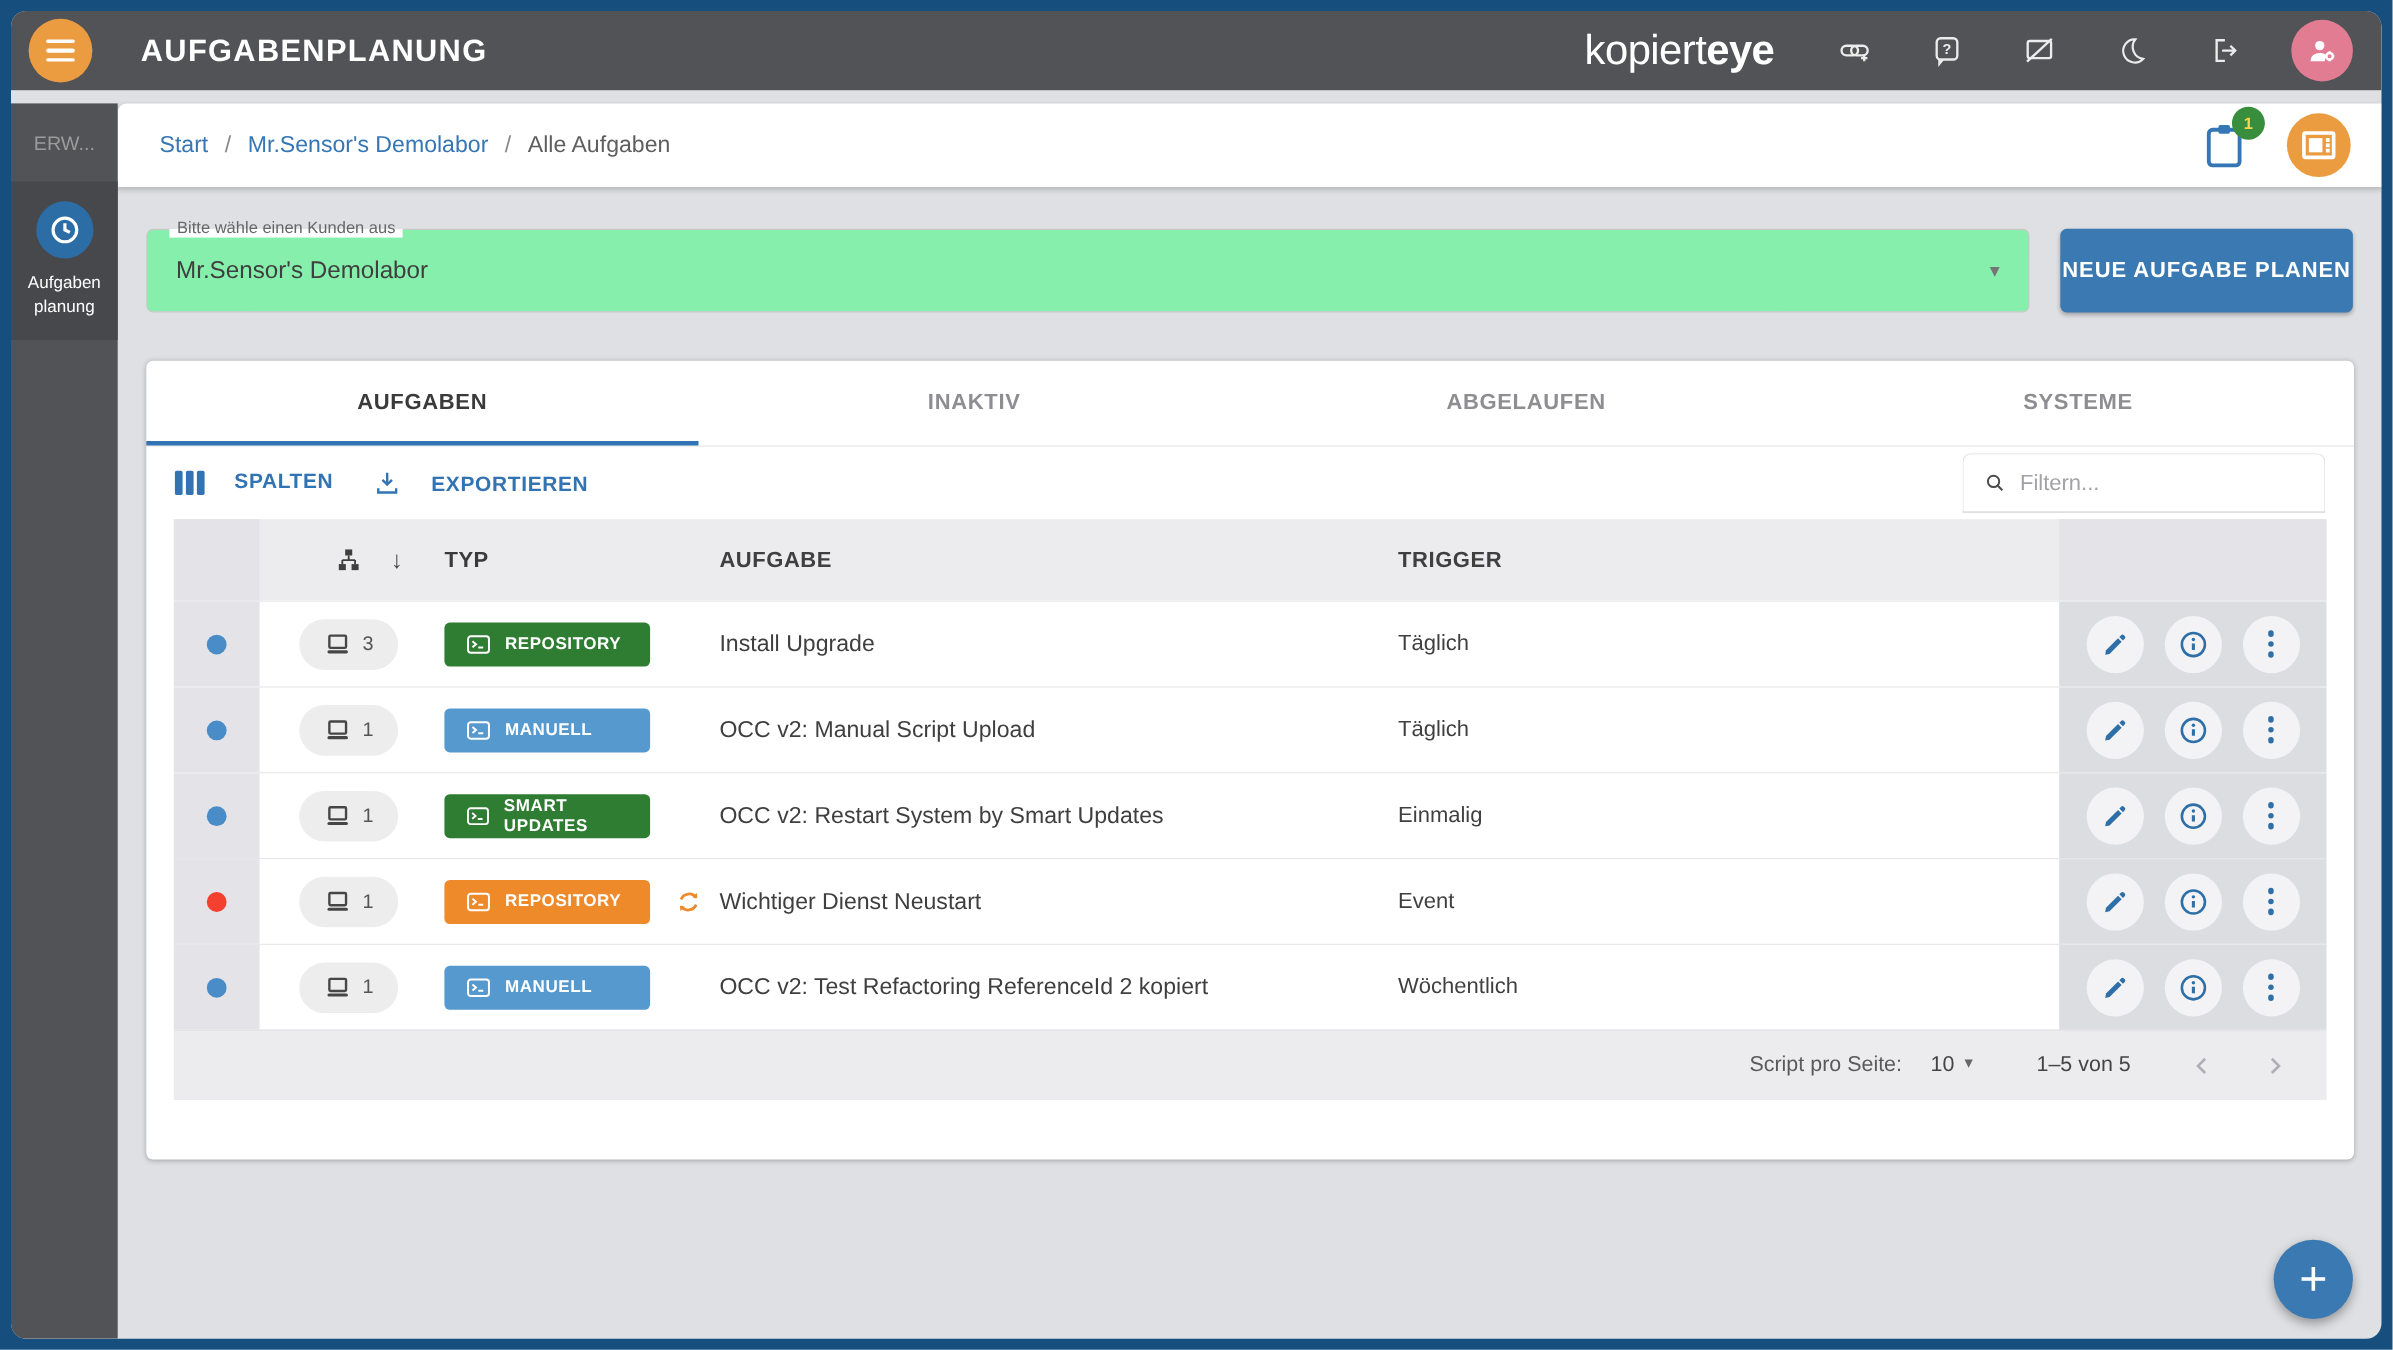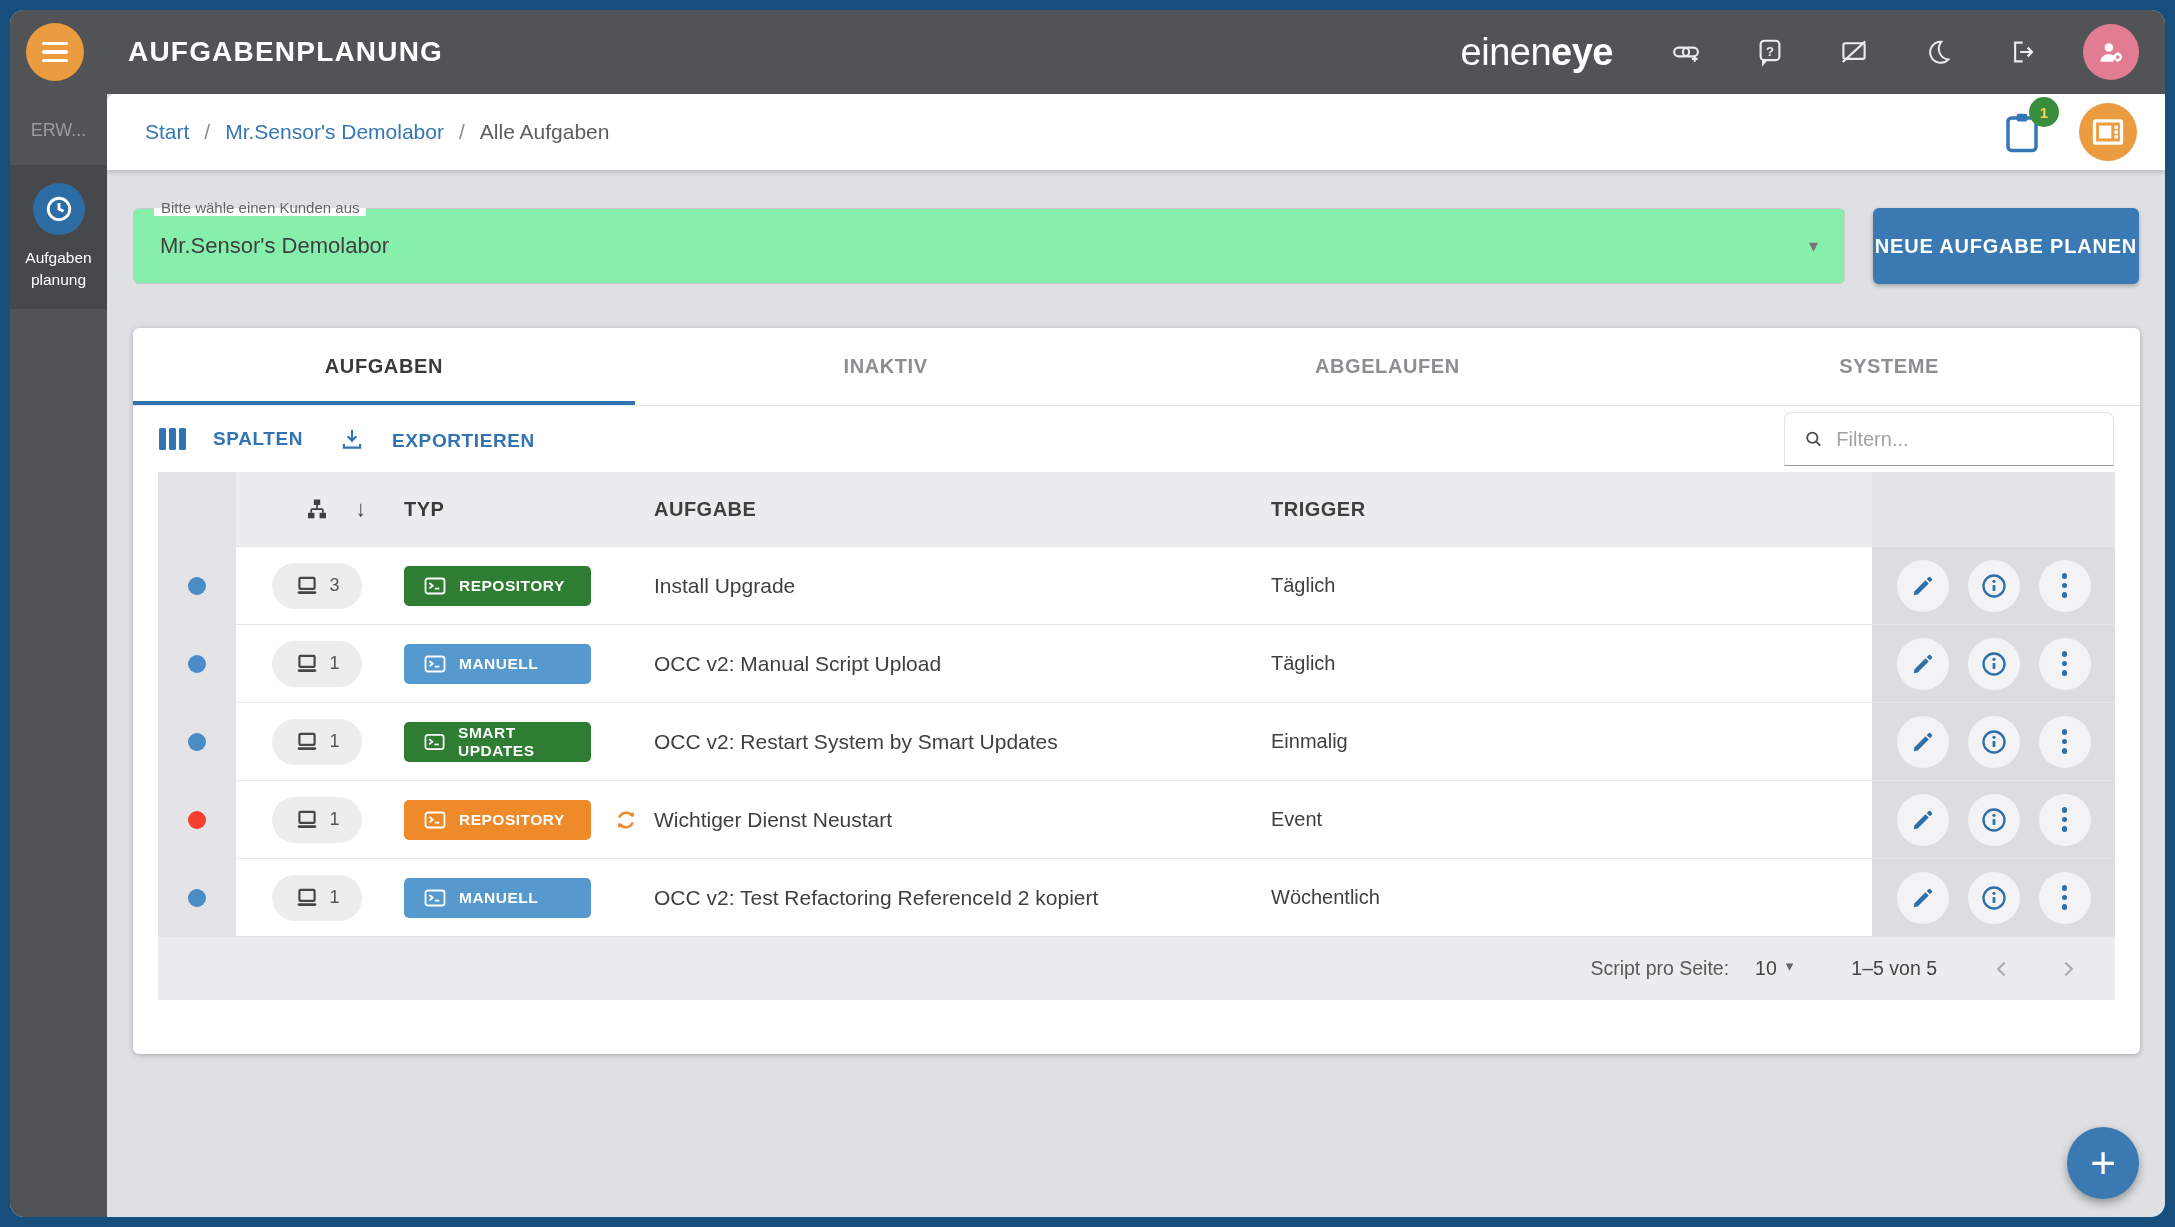--- a/index.html
+++ b/index.html
@@ -7,21 +7,21 @@
   body {
     background: #164E7D;
     font-family: "Liberation Sans", sans-serif;
     position: relative;
     overflow: hidden;
   }
   .app { position: absolute; inset: 10px; border-radius: 14px; overflow: hidden; background: #DEE0E3; }
 
   
   .topbar {
-    position: absolute; top: 0; left: 0; right: 0; height: 84px;
+    position: absolute; top: 0; left: 0; right: 0; height: 72px;
     background: #515356; display: flex; align-items: center; z-index: 6; justify-content: center;
   }
   .hamburger {
     width: 58px; height: 58px; border-radius: 50%; background: #EB9C40;
     margin-left: 16px; display: flex; flex-direction: column; align-items: center;
     justify-content: center; gap: 5px; cursor: pointer; flex: none;
   }
   .hamburger span { display: block; width: 26px; height: 3.5px; background: #fff; border-radius: 2px; }
   .page-title { color: #fff; font-size: 28px; font-weight: 700; letter-spacing: 1.2px; margin-left: 44px; }
   .topbar-right { margin-left: auto; display: flex; align-items: center; margin-right: 26px; }
@@ -172,21 +172,21 @@
   <header class="topbar">
     <div class="hamburger">
       <span></span>
         <span></span>
         <span></span>
     </div>
     <h1 class="page-title">AUFGABENPLANUNG</h1>
 
     <div class="topbar-right">
       <div class="logo">
-        <span class="lt">einen</span><span class="bd">eye</span>
+        <span class="lt">kopiert</span><span class="bd">eye</span>
       </div>
       <div class="top-icons">
         <div class="icon-btn">
           <svg width="30" height="30" viewBox="0 0 24 24" fill="none" stroke="#ECECEC" stroke-width="1.7">
             <rect x="2.5" y="8.5" width="12" height="7" rx="3.5"></rect>
               <rect x="9.5" y="8.5" width="12" height="7" rx="3.5"></rect>
             <path d="M19 15.2v4.6 M16.7 17.5h4.6"></path>
           </svg>
         </div>
         <div class="icon-btn">

